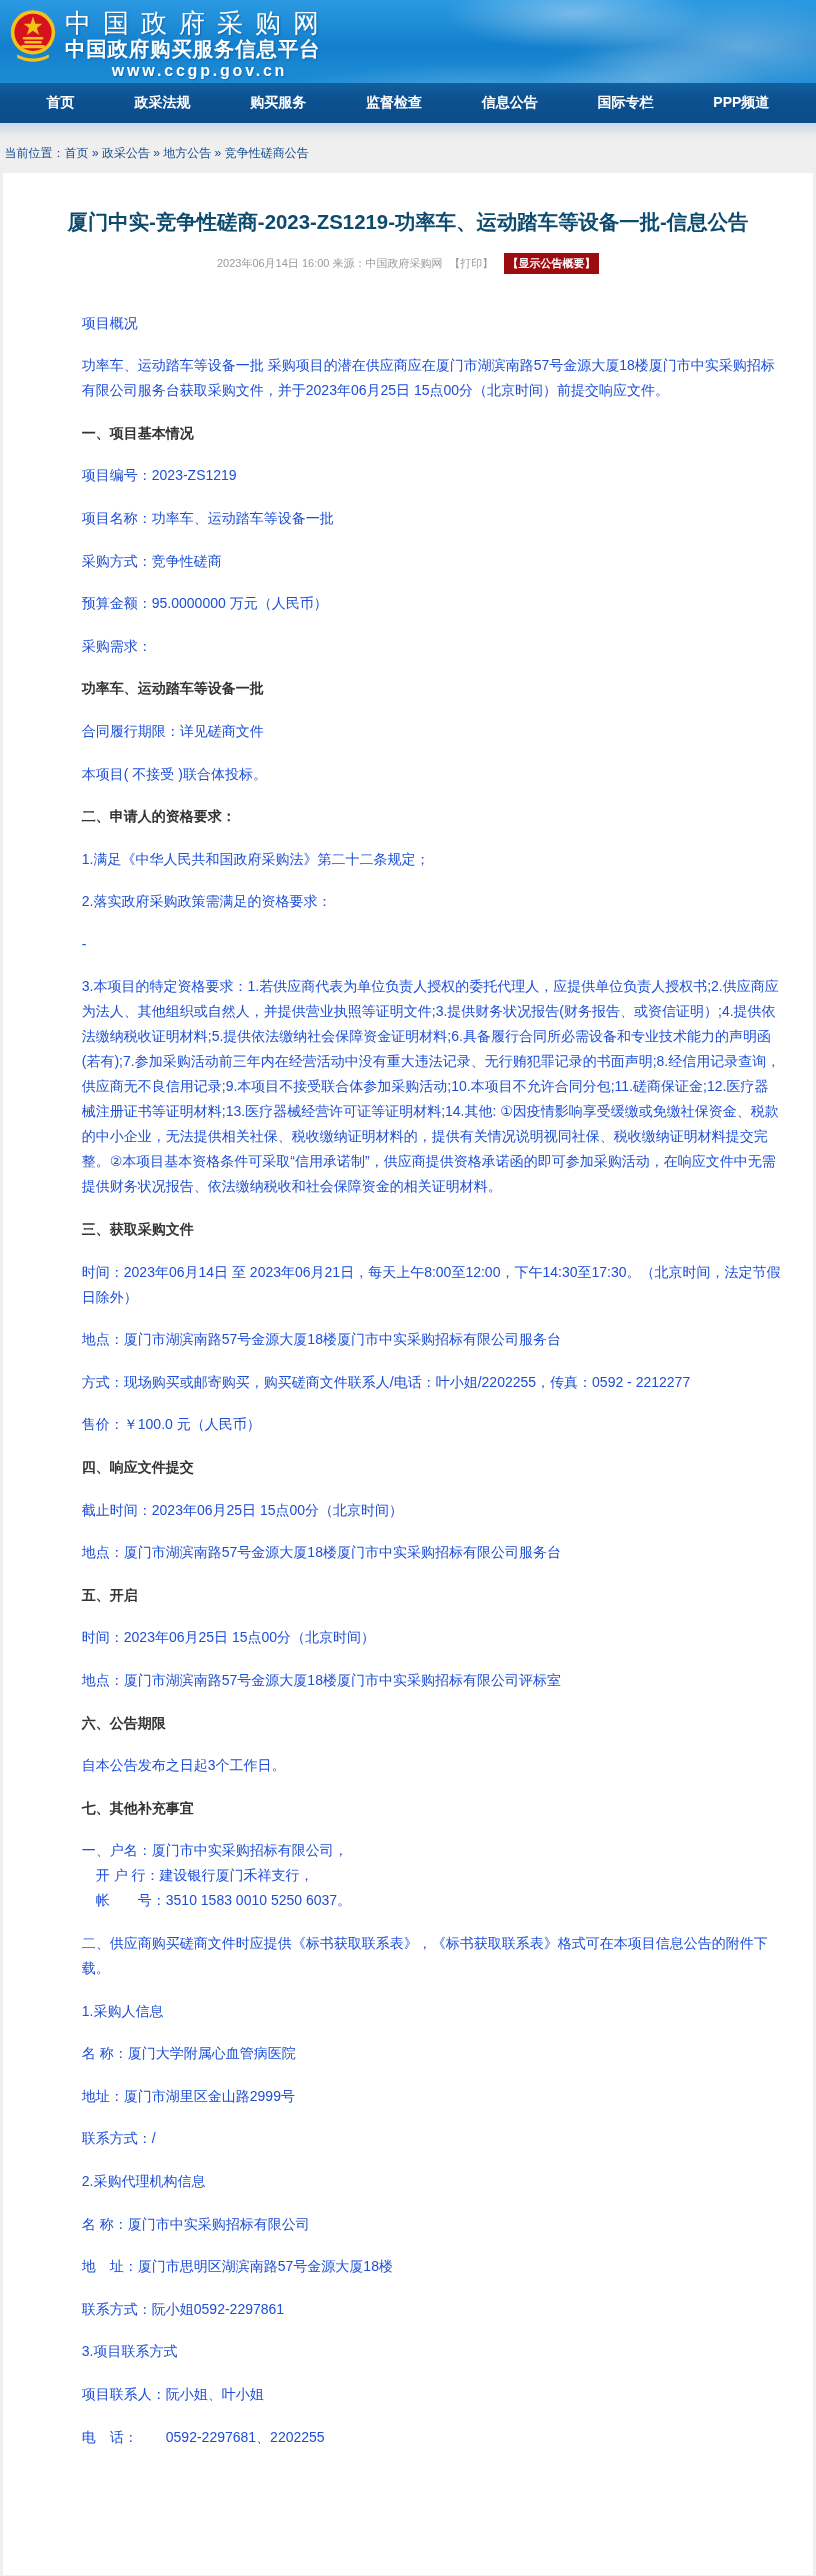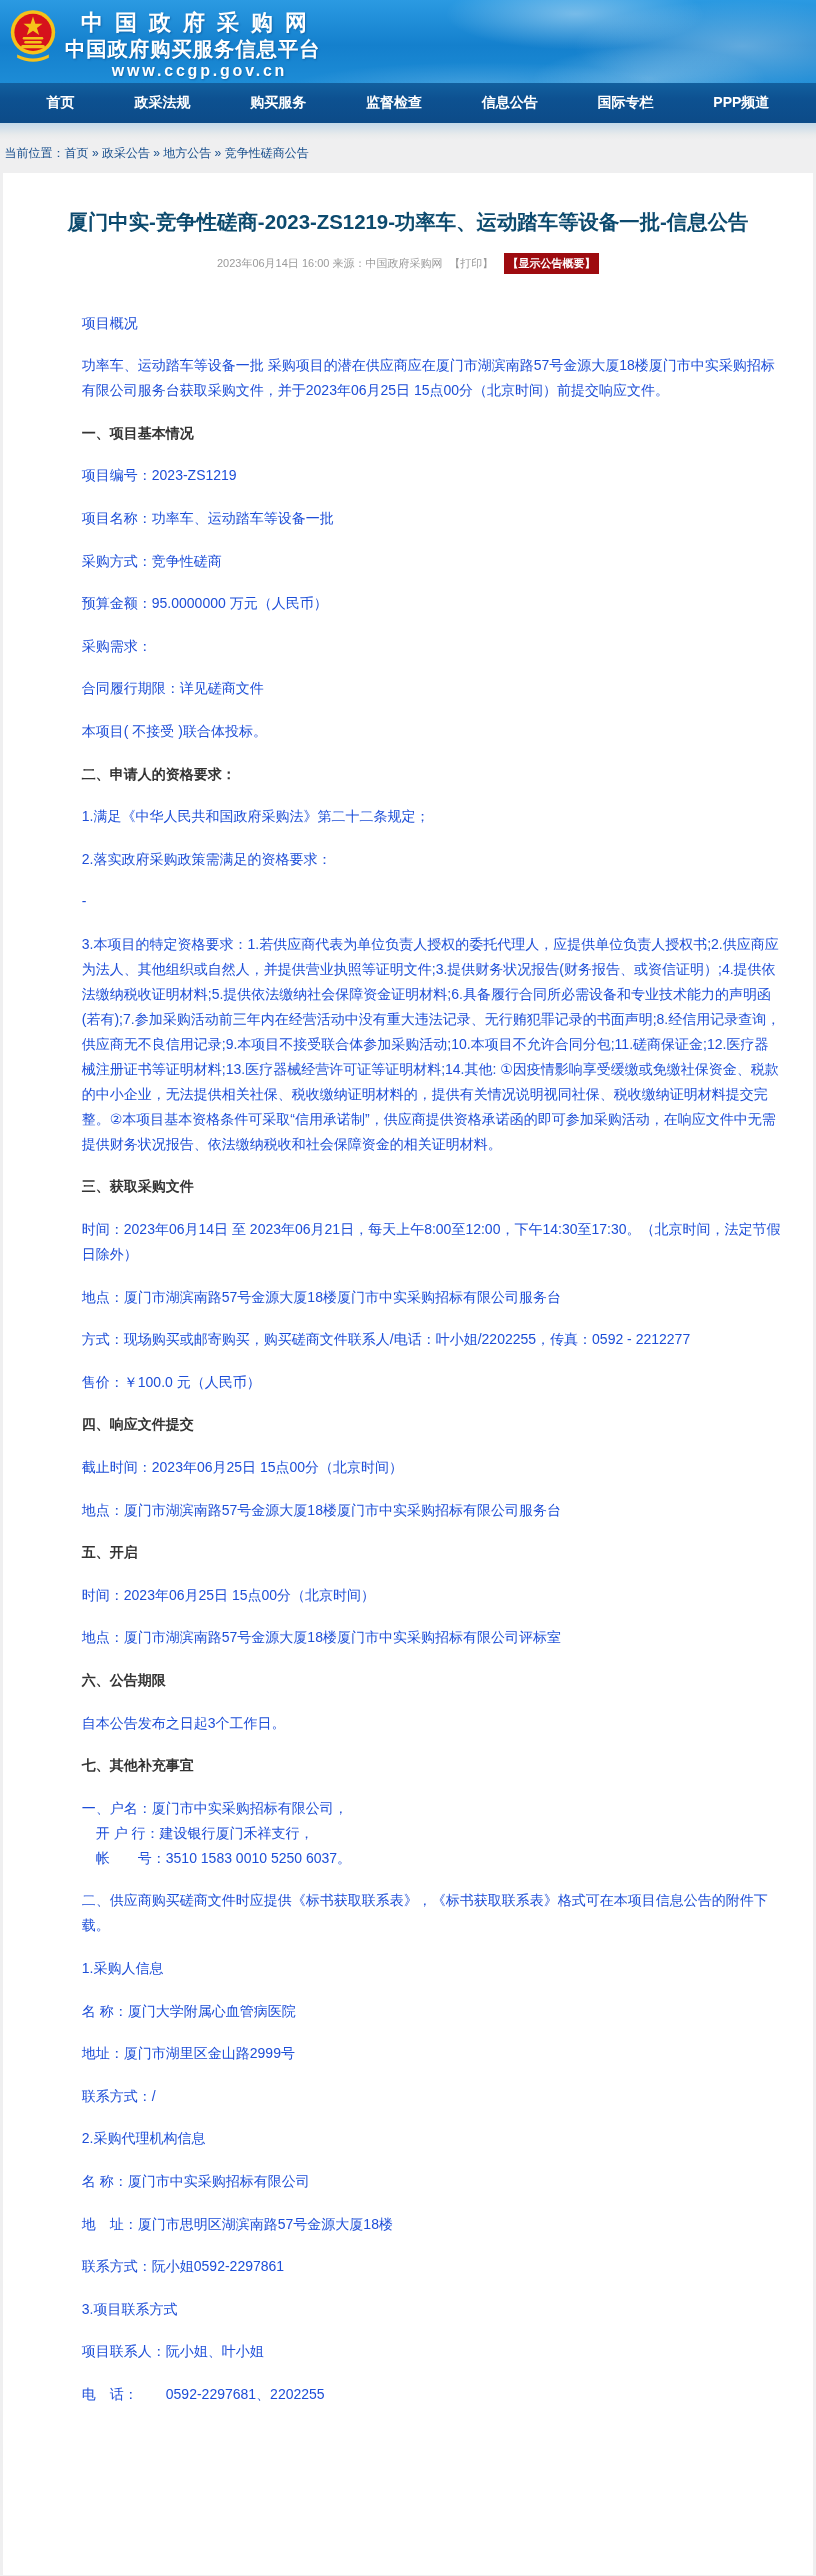--- a/index.html
+++ b/index.html
@@ -20,24 +20,23 @@
       radial-gradient(ellipse 241px 65px at 742px 46px, rgba(255,255,255,.33), rgba(255,255,255,0) 70%),
       radial-gradient(ellipse 167px 46px at 649px 79px, rgba(255,255,255,.28), rgba(255,255,255,0) 70%),
       radial-gradient(ellipse 278px 37px at 482px 88px, rgba(255,255,255,.18), rgba(255,255,255,0) 70%),
       linear-gradient(180deg, #2b9ae2 0%, #1480cd 55%, #1d8cd6 100%);
     overflow: hidden;
   }
   .logo-wrap { position: absolute; left: 9.3px; top: 6.5px; width: 48px; height: 57px; }
   .logo-wrap svg { width: 100%; height: 100%; display: block; }
   .header-text { position: absolute; left: 65px; top: 9.3px; color: #fff; }
   .site-name {
-    font-size: 22px; font-weight: bold; letter-spacing: 12px;
+    font-size: 26px; font-weight: normal; letter-spacing: 12px;
     white-space: nowrap; line-height: 28px;
     text-shadow: 0.9px 0.9px 1.9px rgba(0,60,120,.45);
-    margin-left: 16px;
   }
   .platform-name {
     font-size: 20.4px; font-weight: bold; letter-spacing: 0.9px;
     line-height: 24px; white-space: nowrap;
     text-shadow: 0.9px 0.9px 1.9px rgba(0,60,120,.45);
   }
   .site-url {
     font-size: 16px; font-weight: bold; letter-spacing: 2.8px;
     line-height: 20.4px; text-align: center; width: 269px;
     text-shadow: 0.9px 0.9px 1.9px rgba(0,60,120,.45);
@@ -151,20 +150,21 @@
   </div>
   <div class="article-body">
       <p class="para p-normal">项目概况</p>
       <p class="para p-normal">功率车、运动踏车等设备一批 采购项目的潜在供应商应在厦门市湖滨南路57号金源大厦18楼厦门市中实采购招标有限公司服务台获取采购文件，并于2023年06月25日 15点00分（北京时间）前提交响应文件。</p>
       <p class="para p-bold">一、项目基本情况</p>
       <p class="para p-normal">项目编号：2023-ZS1219</p>
       <p class="para p-normal">项目名称：功率车、运动踏车等设备一批</p>
       <p class="para p-normal">采购方式：竞争性磋商</p>
       <p class="para p-normal">预算金额：95.0000000 万元（人民币）</p>
       <p class="para p-normal">采购需求：</p>
+      <p class="para p-bold">功率车、运动踏车等设备一批</p>
       <p class="para p-normal">合同履行期限：详见磋商文件</p>
       <p class="para p-normal">本项目( 不接受 )联合体投标。</p>
       <p class="para p-bold">二、申请人的资格要求：</p>
       <p class="para p-normal">1.满足《中华人民共和国政府采购法》第二十二条规定；</p>
       <p class="para p-normal">2.落实政府采购政策需满足的资格要求：</p>
       <p class="para p-normal">-</p>
       <p class="para p-normal">3.本项目的特定资格要求：1.若供应商代表为单位负责人授权的委托代理人，应提供单位负责人授权书;2.供应商应为法人、其他组织或自然人，并提供营业执照等证明文件;3.提供财务状况报告(财务报告、或资信证明）;4.提供依法缴纳税收证明材料;5.提供依法缴纳社会保障资金证明材料;6.具备履行合同所必需设备和专业技术能力的声明函(若有);7.参加采购活动前三年内在经营活动中没有重大违法记录、无行贿犯罪记录的书面声明;8.经信用记录查询，供应商无不良信用记录;9.本项目不接受联合体参加采购活动;10.本项目不允许合同分包;11.磋商保证金;12.医疗器械注册证书等证明材料;13.医疗器械经营许可证等证明材料;14.其他: ①因疫情影响享受缓缴或免缴社保资金、税款的中小企业，无法提供相关社保、税收缴纳证明材料的，提供有关情况说明视同社保、税收缴纳证明材料提交完整。②本项目基本资格条件可采取“信用承诺制”，供应商提供资格承诺函的即可参加采购活动，在响应文件中无需提供财务状况报告、依法缴纳税收和社会保障资金的相关证明材料。</p>
       <p class="para p-bold">三、获取采购文件</p>
       <p class="para p-normal">时间：2023年06月14日 至 2023年06月21日，每天上午8:00至12:00，下午14:30至17:30。（北京时间，法定节假日除外）</p>
       <p class="para p-normal">地点：厦门市湖滨南路57号金源大厦18楼厦门市中实采购招标有限公司服务台</p>

